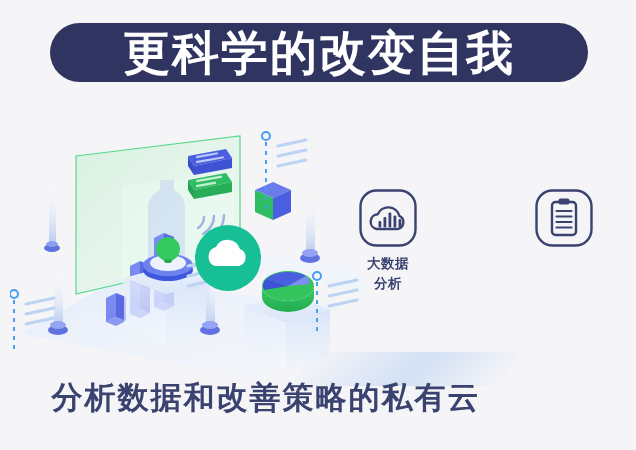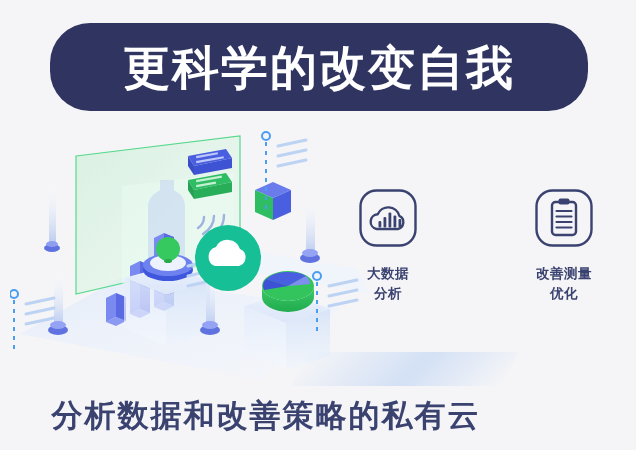--- a/index.html
+++ b/index.html
@@ -12,21 +12,21 @@
   .poster {
     position: relative;
     width: 636px; height: 450px;
     background: #f5f5f7;
   }
 
   
   .title-pill {
     position: absolute;
     left: 50px; top: 23px;
-    width: 538px; height: 88px;
+    width: 538px; height: 59px;
     background: #2f3461;
     border-radius: 40px;
     display: flex; align-items: center; justify-content: center;
   }
   .title-text {
     color: #ffffff;
     font-size: 47px;
     font-weight: bold;
     letter-spacing: 2px;
     line-height: 1;
@@ -48,34 +48,34 @@
     width: 248px;
     display: flex;
     justify-content: space-between;
   }
   .feature { width: 72px; display: flex; flex-direction: column; align-items: center; }
   .feature-icon {
     width: 64px; height: 64px;
     display: flex; align-items: center; justify-content: center;
   }
   .feature-label {
-    margin-top: 14px;
+    margin-top: 4px;
     color: #3a4270;
     font-size: 13.5px;
     font-weight: bold;
     line-height: 1.45;
     text-align: center;
     white-space: pre-line;
     letter-spacing: .5px;
   }
 
   
   .tagline {
     position: absolute;
-    left: 0; top: 400px;
+    left: 0; top: 382px;
     width: 532px;
     text-align: center;
     color: #3a4270;
     font-size: 31px;
     font-weight: bold;
     letter-spacing: 2px;
     line-height: 1;
     white-space: nowrap;
   }
   .tagline-wash {
@@ -310,22 +310,20 @@
           <rect x="18" y="14" width="24" height="33" rx="3.5" fill="none" stroke="#3a4270" stroke-width="2.4"></rect>
           <rect x="24.5" y="10.5" width="11" height="6" rx="2" fill="#3a4270"></rect>
           <g stroke="#3a4270" stroke-width="2.2" stroke-linecap="round">
             <line x1="22.5" y1="23" x2="37.5" y2="23"></line>
             <line x1="22.5" y1="28.5" x2="37.5" y2="28.5"></line>
             <line x1="22.5" y1="34" x2="37.5" y2="34"></line>
             <line x1="22.5" y1="39.5" x2="37.5" y2="39.5"></line>
           </g>
         </svg>
       </div>
-      <div class="feature-label">改善测量
-优化</div>
     </div>
 
 
   </div>
 
   <div class="tagline-wash"></div>
   <div class="tagline">分析数据和改善策略的私有云</div>
 
 </div>
 

